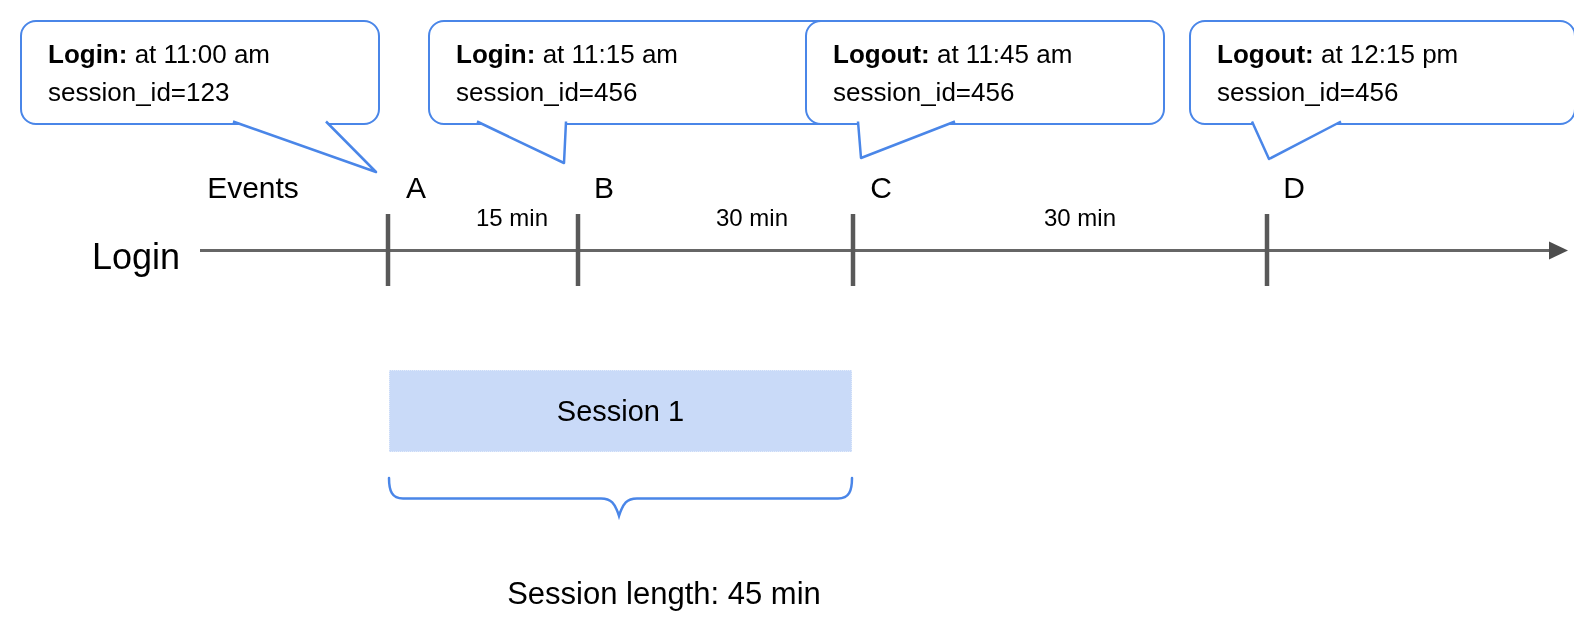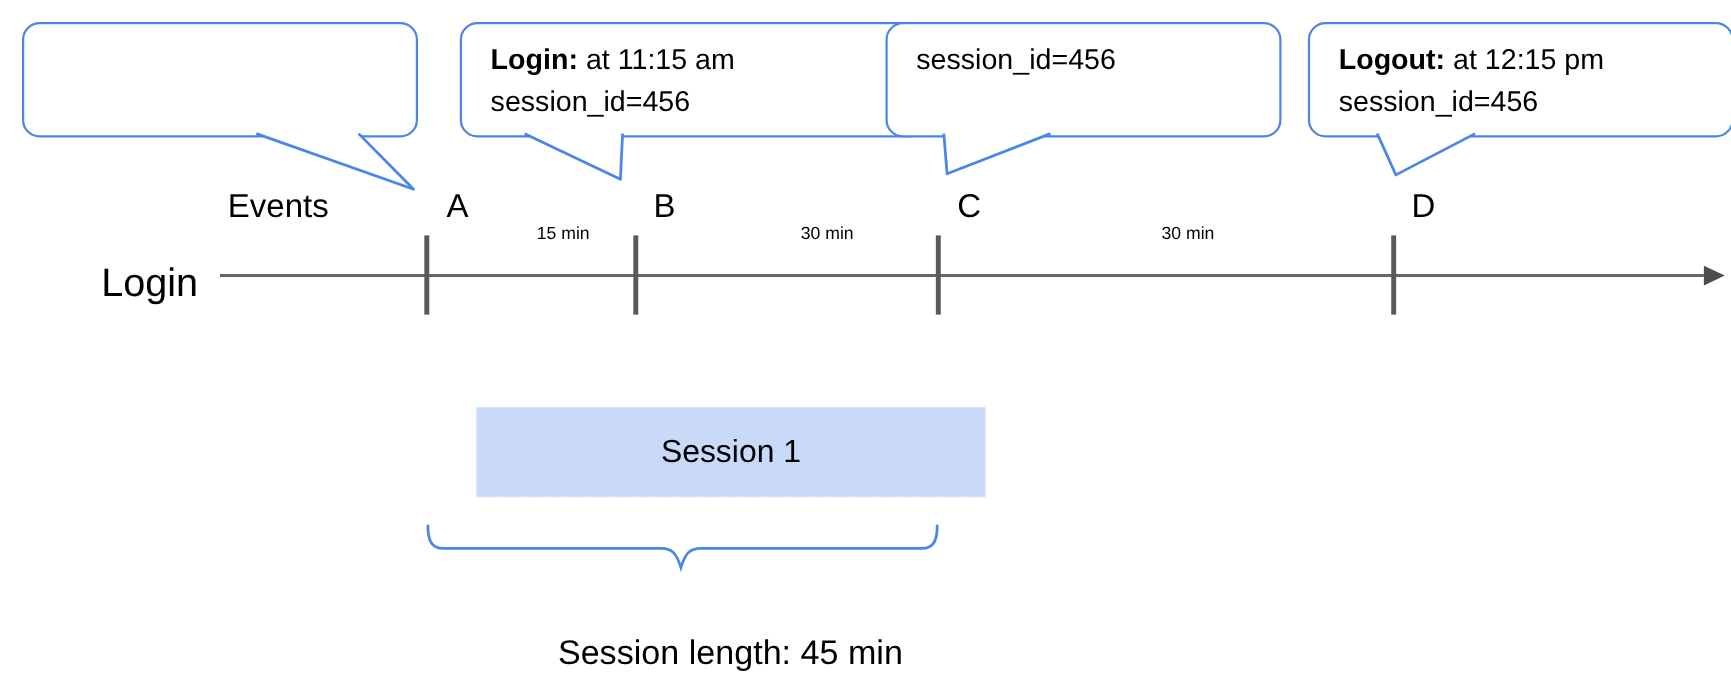--- a/index.html
+++ b/index.html
@@ -18,25 +18,25 @@
     position:absolute;top:20px;height:105px;box-sizing:border-box;z-index:2;
     background:#fff;border:2.5px solid var(--blue);border-radius:16px;
     font-size:26px;line-height:38px;padding:13px 10px 0 26px;white-space:nowrap;
   }
   .callout b{font-weight:bold;}
   .lbl{position:absolute;z-index:2;white-space:nowrap;}
   .center{transform:translateX(-50%);margin-left:28px;}
   .events-lbl{left:225px;top:171px;font-size:30px;}
   .user-lbl{left:92px;top:236px;font-size:36px;}
   .letter{top:171px;font-size:30px;}
-  .interval{top:204px;font-size:16px;}
+  .interval{top:204px;font-size:24px;}
   .session-box{
     position:absolute;left:389px;top:370px;width:463px;height:82px;z-index:1;
     background:var(--session-fill);border:1px dotted #e3ecfb;box-sizing:border-box;
-    display:flex;align-items:center;justify-content:center;font-size:29px;margin-left:44px;
+    display:flex;align-items:center;justify-content:center;font-size:29px;
   }
   .session-length{left:636px;top:576px;font-size:31px;}
   .tail{fill:#ffffff;stroke:var(--blue);stroke-width:2.5;stroke-linejoin:round;}
   .brace{fill:none;stroke:var(--blue);stroke-width:2.5;stroke-linecap:round;}
   .axis-line{stroke:var(--gray);stroke-width:2.8;}
   .tick{stroke:var(--tick);stroke-width:4.5;}
   .arrowhead{fill:#4d4d4d;}
 </style>
 </head>
 <body>
@@ -55,26 +55,29 @@
 
     <path class="tail" d="M233,121.5 L376,172 L326,121.5"></path>
     <path class="tail" d="M477,121.5 L564,163 L566,121.5"></path>
     <path class="tail" d="M858,121.5 L861,158 L955,121.5"></path>
     <path class="tail" d="M1252,121.5 L1269,159 L1341,121.5"></path>
 
     <path class="brace" d="M389,478 C389,491 392,498.5 403,498.5 L601,498.5 C611,498.5 615,503 619,516 C623,503 627,498.5 637,498.5 L838,498.5 C849,498.5 852,491 852,478"></path>
   </svg>
 
   <div class="callout" style="left:20px;width:360px;">
+    <div><b>Login:</b><span> at 11:00 am</span></div>
+    <div>session_id=123</div>
   </div>
-  <div class="callout" style="left:418px;width:425px;">
+  <div class="callout" style="left:428px;width:425px;">
     <div><b>Login:</b><span> at 11:15 am</span></div>
     <div>session_id=456</div>
   </div>
   <div class="callout" style="left:805px;width:360px;">
+    <div><b>Logout:</b><span> at 11:45 am</span></div>
     <div>session_id=456</div>
   </div>
   <div class="callout" style="left:1189px;width:387px;">
     <div><b>Logout:</b><span> at 12:15 pm</span></div>
     <div>session_id=456</div>
   </div>
 
   <div class="lbl center events-lbl">Events</div>
   <div class="lbl user-lbl">Login</div>
 

